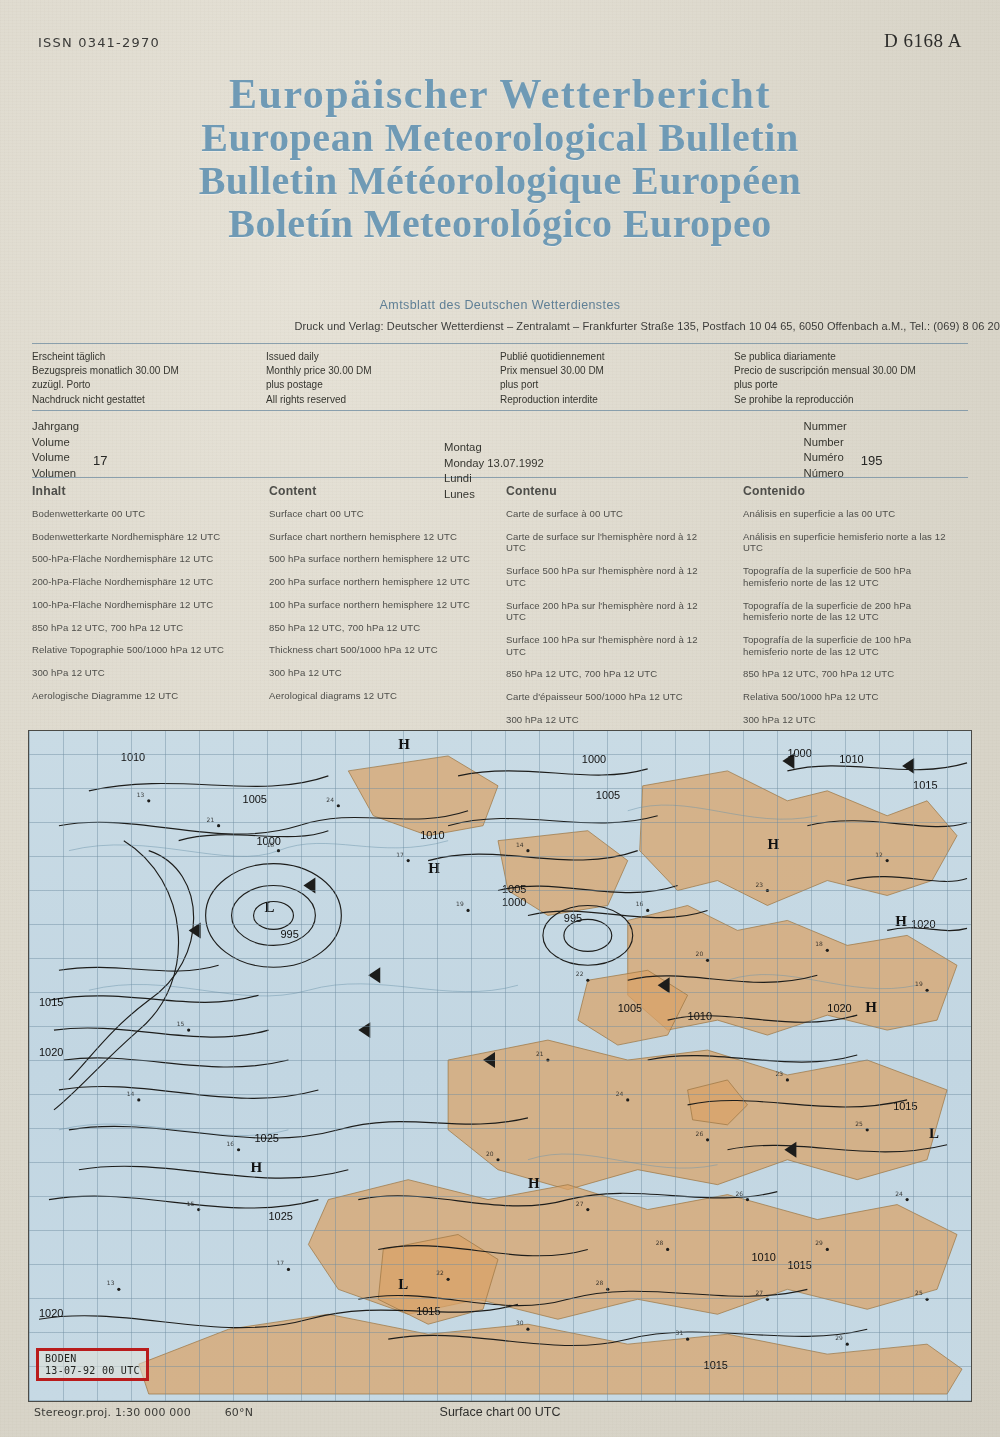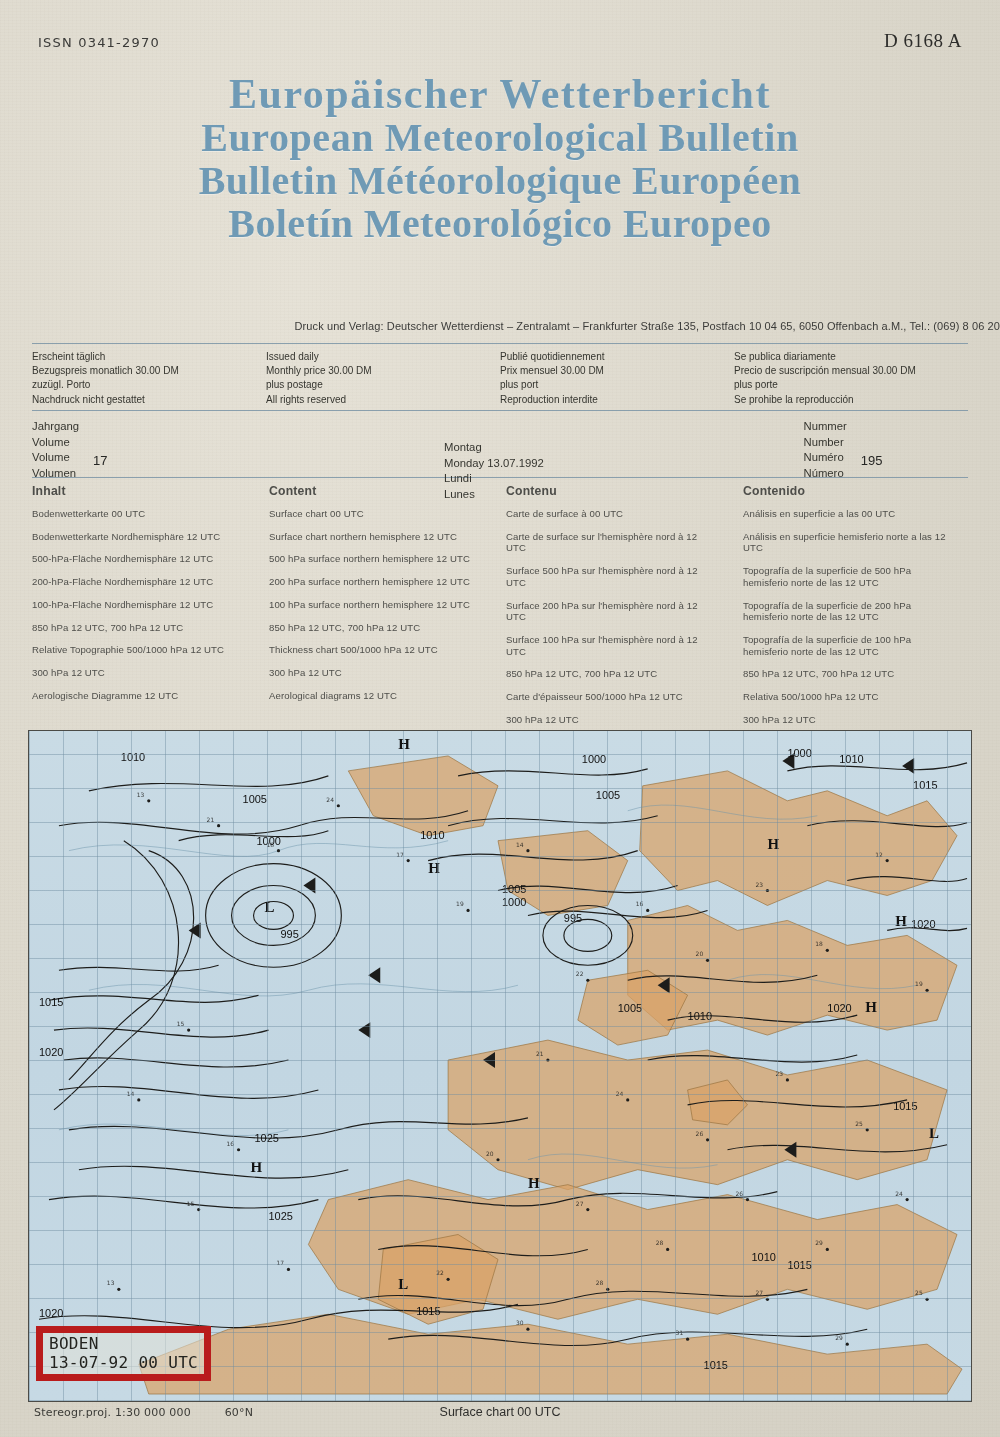--- a/index.html
+++ b/index.html
@@ -110,22 +110,22 @@
   .sea{position:absolute;inset:0;background:linear-gradient(180deg,#c9dbe5 0%,#c2d6e2 50%,#c6d9e4 100%);}
   svg.mapsvg{position:absolute;inset:0;width:100%;height:100%;}
   .mapgrid{
     position:absolute;inset:0;
     background-image:
       repeating-linear-gradient(0deg, rgba(110,140,160,.45) 0 1px, transparent 1px 34px),
       repeating-linear-gradient(90deg, rgba(110,140,160,.45) 0 1px, transparent 1px 34px);
   }
   .stampbox{
     position:absolute;left:7px;bottom:20px;
-    border:7px solid #b91c1c;background:rgba(225,225,215,.55);
-    padding:2px 6px;font-family:"DejaVu Sans Mono", monospace;font-size:16px;
+    border:3px solid #b91c1c;background:rgba(225,225,215,.55);
+    padding:2px 6px;font-family:"DejaVu Sans Mono", monospace;font-size:10px;
     line-height:1.15;color:#23231f;letter-spacing:.3px;
   }
   .projnote{
     position:absolute;left:34px;top:1406px;font-size:11px;color:#3b3b37;
     font-family:"DejaVu Sans", sans-serif;letter-spacing:.2px;
   }
   .projnote .lat{margin-left:30px;}
   .caption{
     position:absolute;left:0;top:1405px;width:1000px;text-align:center;
     font-size:12.5px;color:#2f2f2d;
@@ -144,20 +144,21 @@
       <span class="docid">D 6168 A</span>
     </div>
 
     <div class="titles">
       <div class="t1">Europäischer Wetterbericht</div>
       <div class="t2">European Meteorological Bulletin</div>
       <div class="t3">Bulletin Météorologique Européen</div>
       <div class="t4">Boletín Meteorológico Europeo</div>
     </div>
 
+    <div class="amtsblatt">Amtsblatt des Deutschen Wetterdienstes</div>
     <div class="imprint">Druck und Verlag: Deutscher Wetterdienst – Zentralamt – Frankfurter Straße 135, Postfach 10 04 65, 6050 Offenbach a.M., Tel.: (069) 8 06 20</div>
 
     <div class="rule r1"></div>
     <div class="rule r2"></div>
     <div class="rule r3"></div>
 
     <div class="subs">
       <div class="col">
         <div>Erscheint täglich</div>
         <div>Bezugspreis monatlich 30.00 DM</div>

